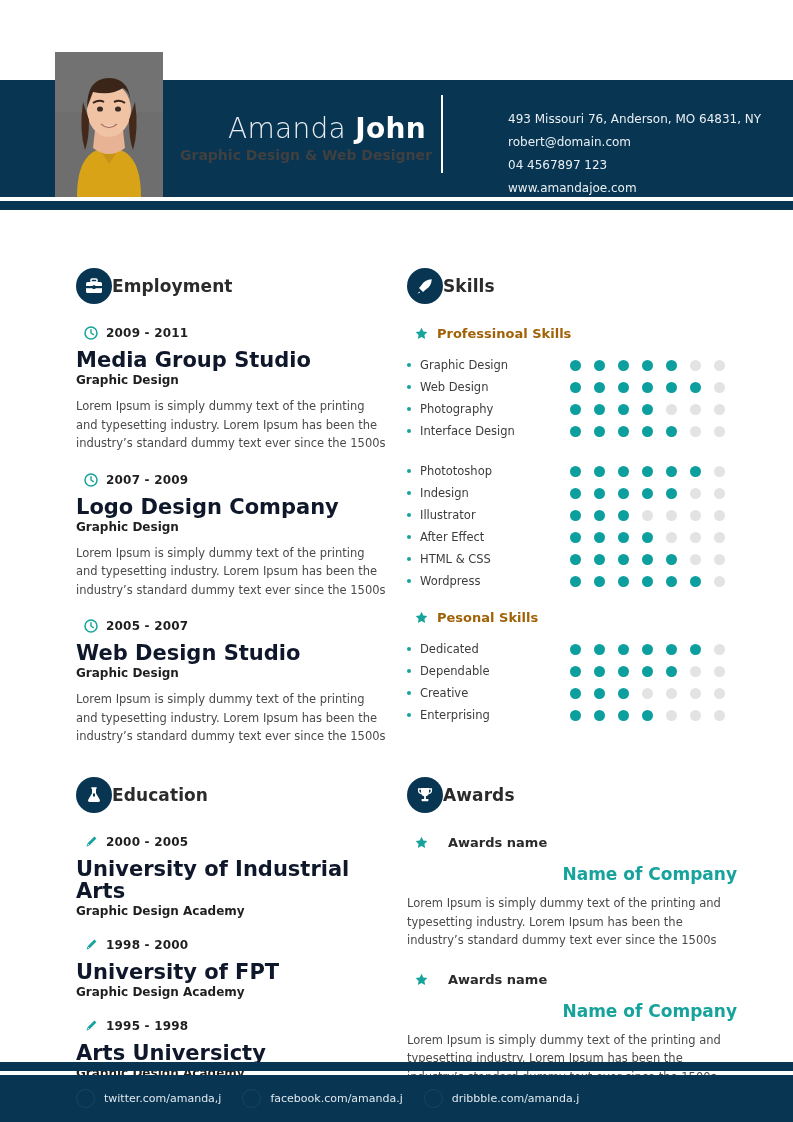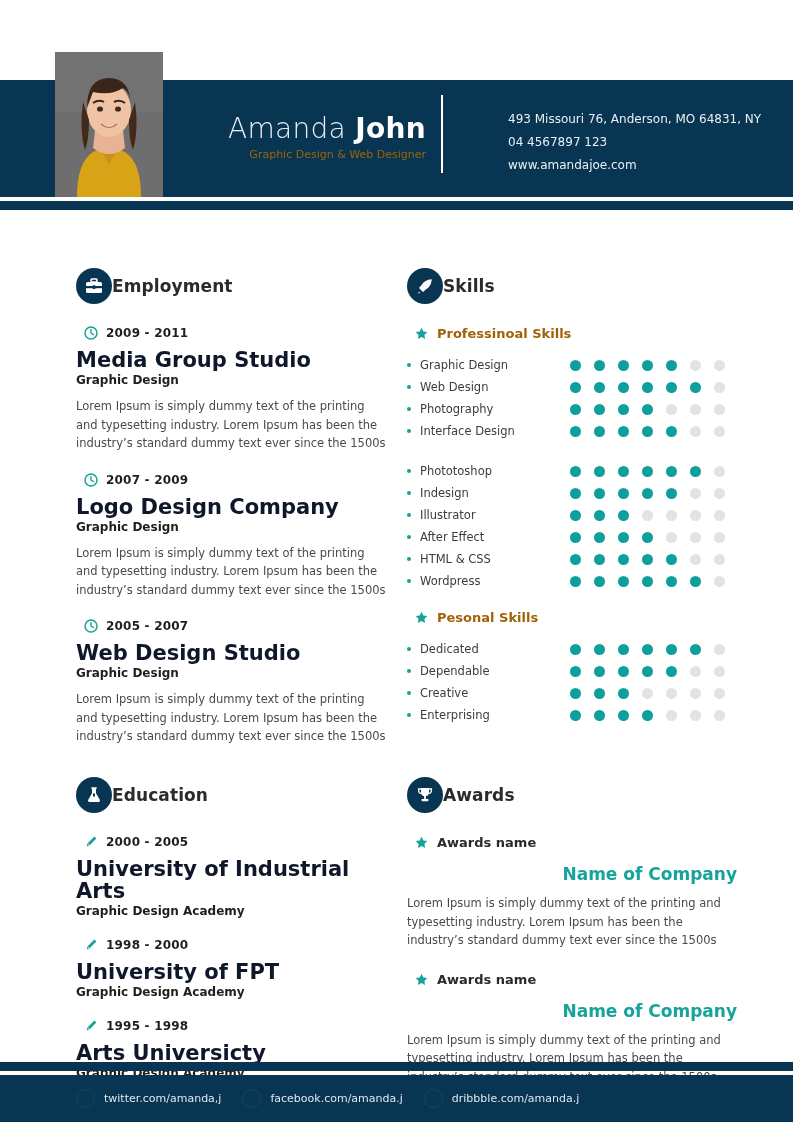--- a/index.html
+++ b/index.html
@@ -45,24 +45,24 @@
   .name-line {
     font-size: 28px;
     line-height: 34px;
     letter-spacing: 0.3px;
     white-space: nowrap;
     margin-top: 9px;
   }
   .name-first { font-weight: 300; color: #e8eef2; }
   .name-last  { font-weight: bold; color: #ffffff; }
   .job-title {
-    font-size: 11px;
-    font-weight: normal;
+    font-size: 14px;
+    font-weight: bold;
     line-height: 18px;
-    color: #a16207;
+    color: #404040;
     white-space: nowrap;
   }
 
   .head-divider {
     position: absolute;
     left: 441px; top: 95px;
     width: 2px; height: 78px;
     background: #ffffff;
   }
 
@@ -193,20 +193,21 @@
     gap: 9px;
     margin-left: 8px;
     margin-bottom: 13px;
   }
   .award-head .star { width: 13px; height: 13px; flex: 0 0 13px; }
   .award-head .star svg { display: block; }
   .award-label {
     font-size: 13px;
     font-weight: bold;
     color: #2b2b2b;
+    margin-left: 11px;
   }
   .award-org {
     font-size: 17px;
     font-weight: bold;
     color: #16a39b;
     line-height: 22px;
     margin-bottom: 9px;
     text-align: right;
   }
   .award-desc {
@@ -283,20 +284,21 @@
     <span class="name-first">Amanda</span>
     <span class="name-last">John</span>
   </div>
   <div class="job-title">Graphic Design &amp; Web Designer</div>
 </div>
 
 <div class="head-divider"></div>
 
 <div class="contact">
   <div>493 Missouri 76, Anderson, MO 64831, NY</div>
+  <div>robert@domain.com</div>
   <div> 04 4567897 123</div>
   <div>www.amandajoe.com</div>
 </div>
 
 <div class="col-left">
   <div class="sec-head">
     <span class="sec-icon">
       <svg width="20" height="20" viewBox="0 0 20 20">
         <rect x="7" y="3" width="6" height="3" rx="1" fill="none" stroke="#fff" stroke-width="1.6"></rect>
         <rect x="2" y="6" width="16" height="11" rx="1.6" fill="#fff"></rect>

